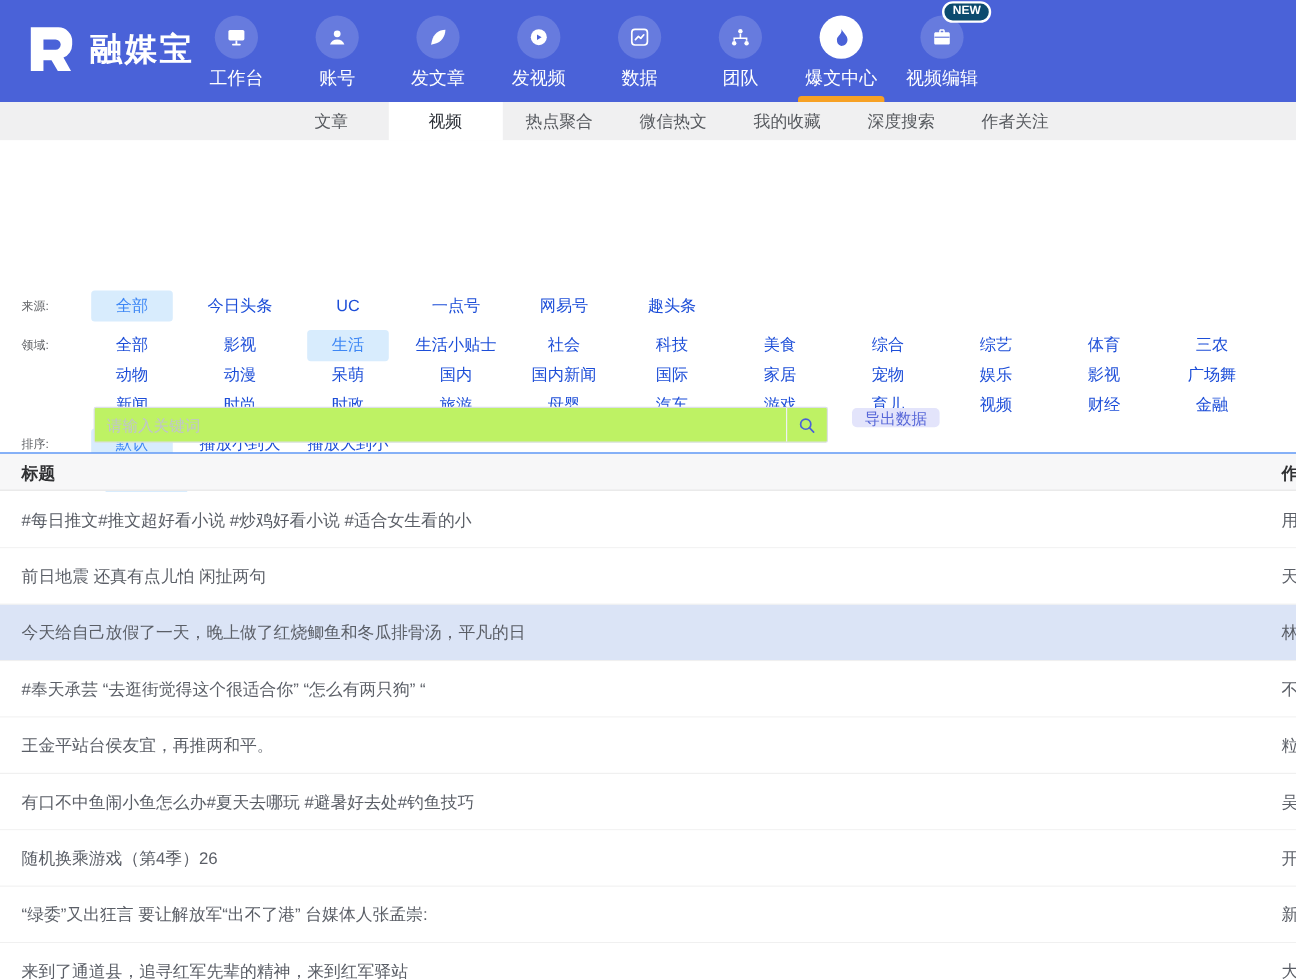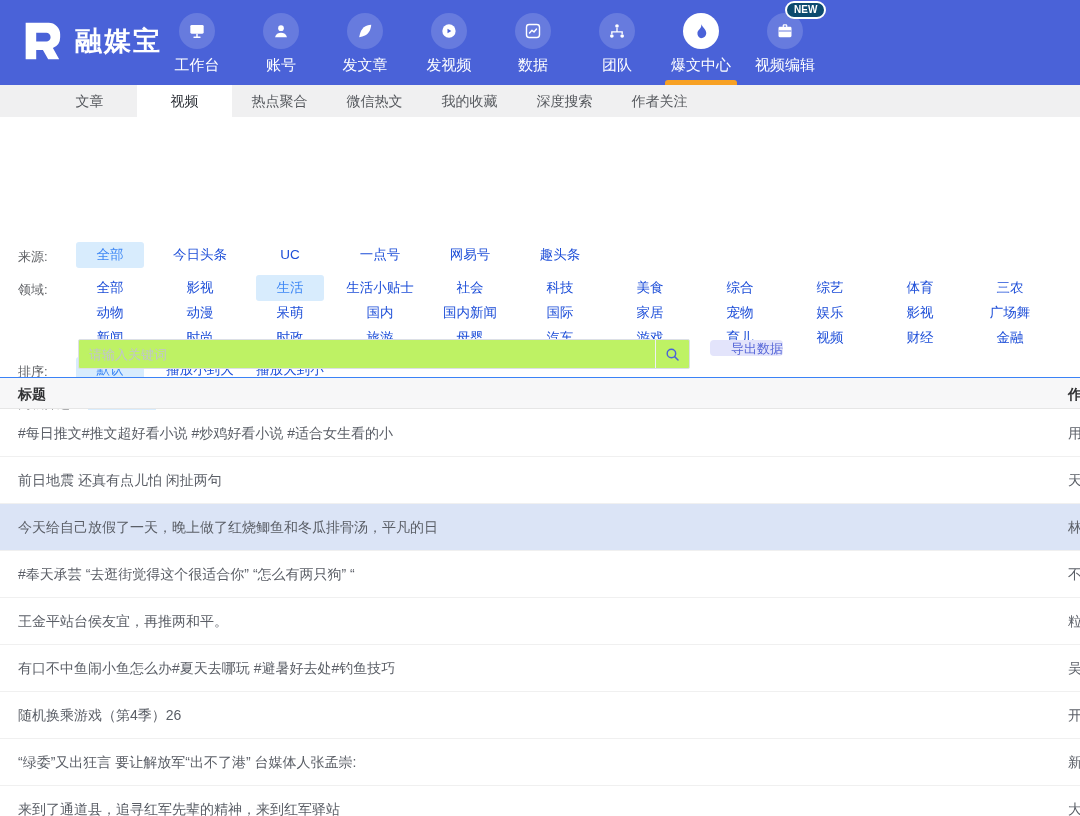--- a/index.html
+++ b/index.html
@@ -14,42 +14,42 @@
   .nav-items{position:absolute;left:155px;top:0;height:85px;display:flex;}
   .nav-item{width:84px;height:85px;position:relative;display:flex;flex-direction:column;align-items:center;padding-top:13px;cursor:pointer;}
   .nav-icon{width:36px;height:36px;border-radius:50%;background:rgba(255,255,255,.16);color:#fff;display:flex;align-items:center;justify-content:center;}
   .nav-icon svg{width:20px;height:20px;display:block;}
   .nav-item.active .nav-icon{background:#fff;color:#4a62d8;}
   .nav-label{margin-top:7px;font-size:15px;color:#fff;white-space:nowrap;}
   .nav-item.active::after{content:"";position:absolute;left:6px;right:6px;bottom:0;height:5px;background:#f7a124;border-radius:3px 3px 0 0;}
   .new-badge{position:absolute;top:1px;left:42px;background:#0c4a6e;color:#fff;font-size:10px;font-weight:700;line-height:12px;padding:1px 7px;border-radius:9px;border:2px solid #fff;}
 
   
-  .tabs{position:absolute;top:85px;left:0;width:1080px;height:32px;background:#f0f0f1;display:flex;padding-left:42px;}
+  .tabs{position:absolute;top:85px;left:0;width:1080px;height:32px;background:#f0f0f1;display:flex;padding-left:42px;justify-content:center;}
   .tab{width:95px;height:32px;line-height:32px;text-align:center;font-size:14px;color:#56595e;cursor:pointer;white-space:nowrap;}
   .tab.active{background:#fff;color:#2b2f36;}
 
   
   .filters{position:absolute;top:117px;left:0;width:1080px;height:260px;background:#fff;}
   .chip-row{position:absolute;left:0;width:1080px;height:26px;}
-  .row-label{position:absolute;left:18px;top:6px;font-size:13px;color:#606266;white-space:nowrap;}
+  .row-label{position:absolute;left:18px;top:6px;font-size:10px;color:#606266;white-space:nowrap;}
   .chips{position:absolute;left:65px;top:0;display:flex;}
   .chips.shift{left:77px;}
   .cell{width:90px;display:flex;justify-content:center;align-items:center;}
   .chip{font-size:13.5px;color:#1d4ed8;padding:4px 2px;min-width:68px;text-align:center;border-radius:3px;cursor:pointer;line-height:18px;white-space:nowrap;}
   .chip.selected{background:#d8ecfd;color:#3e87f5;}
 
   
   .search-row{position:absolute;top:339px;left:0;width:1080px;height:30px;}
   .search-box{position:absolute;left:78px;top:0;width:612px;height:30px;border:1px solid #dcdfe6;border-radius:2px;display:flex;align-items:center;background:#bef264;}
   .search-input{flex:1;border:none;outline:none;padding:0 10px;font-size:13px;color:#303133;background:transparent;font-family:inherit;}
   .search-input::placeholder{color:#c0c4cc;}
   .search-icon-area{width:34px;height:100%;display:flex;align-items:center;justify-content:center;border-left:1px solid #eef0f4;cursor:pointer;}
   .search-icon-area svg{width:17px;height:17px;display:block;}
-  .export-btn{position:absolute;left:710px;top:1px;width:73px;height:16px;background:#e3e4fb;color:#5767d8;font-size:13px;border:none;border-radius:4px;cursor:pointer;font-family:inherit;text-align:right;}
+  .export-btn{position:absolute;left:710px;top:1px;width:73px;height:16px;background:#e3e4fb;color:#5767d8;font-size:13px;border:none;border-radius:4px;cursor:pointer;font-family:inherit;}
 
   
   .thead{position:absolute;top:377px;left:0;width:1080px;height:32px;background:#f7f7f8;border-top:1px solid #3b82f6;border-bottom:1px solid #e6e6e6;}
   .th-title{position:absolute;left:18px;top:8px;font-size:14px;color:#303133;font-weight:700;}
   .th-author{position:absolute;left:1068px;top:8px;font-size:14px;color:#303133;font-weight:700;white-space:nowrap;}
   .tbody{position:absolute;top:410px;left:0;width:1080px;}
   .trow{position:relative;height:47px;border-bottom:1px solid #f0f0f0;cursor:pointer;background:#fff;}
   .trow.hl{background:#dbe4f6;}
   .ttitle{position:absolute;left:18px;top:15px;font-size:14px;color:#5a5e66;white-space:nowrap;}
   .tauthor{position:absolute;left:1068px;top:15px;font-size:14px;color:#5a5e66;white-space:nowrap;}

